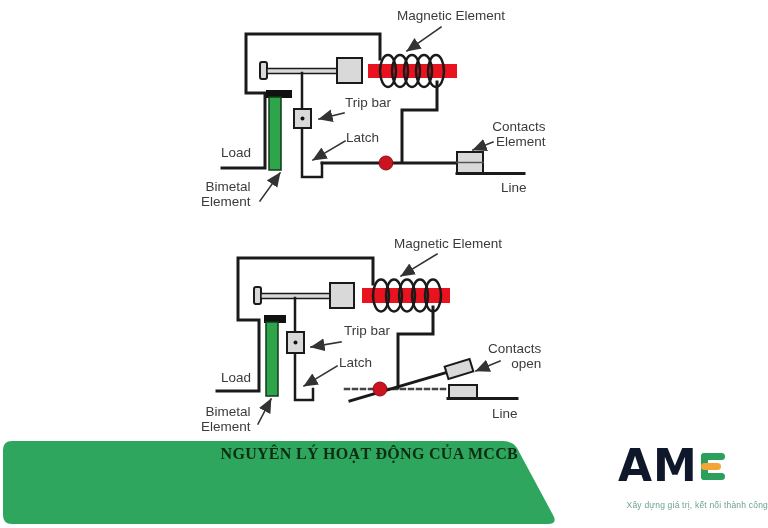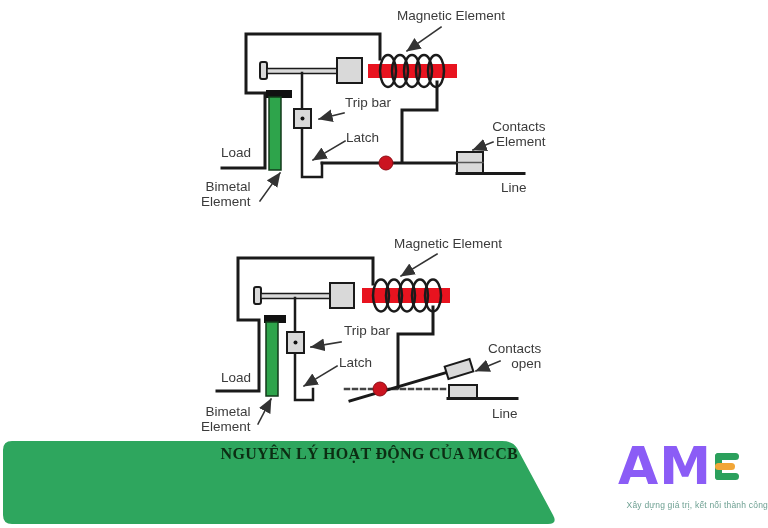--- a/index.html
+++ b/index.html
@@ -8,22 +8,22 @@
   .stage{position:absolute;left:0;top:0;width:768px;height:408px;text-align:right;}
   svg{position:absolute;left:0;top:0;}
   .lbl{position:absolute;font-size:13.5px;line-height:15px;color:#3b3b3b;
        font-family:"Liberation Sans", sans-serif;white-space:nowrap;}
   .lbl .l2{display:block;}
   .banner-title{position:absolute;left:18px;top:445px;width:500px;
        font-family:"Liberation Serif", serif;font-weight:bold;font-size:16px;
        letter-spacing:.3px;color:#0c2d13;white-space:nowrap;}
   .logo{position:absolute;left:618px;top:450px;width:150px;}
   .logo-row{display:flex;align-items:flex-end;height:30px;}
-  .logo-am{font-family:"DejaVu Sans", sans-serif;font-weight:bold;font-size:52px;
-       line-height:28px;color:#8b5cf6;letter-spacing:1px;}
+  .logo-am{font-family:"DejaVu Sans", sans-serif;font-weight:bold;font-size:44px;
+       line-height:28px;color:#0f172a;letter-spacing:1px;}
   .logo-e{position:relative;width:25px;height:27px;margin-left:3px;}
   .logo-e div{position:absolute;border-radius:4px;background:#2ba05c;}
   .logo-e .stem{left:0;top:0;width:7px;height:27px;}
   .logo-e .bt{left:0;top:0;width:24px;height:7px;}
   .logo-e .bm{left:0;top:10px;width:20px;height:7px;background:#f2a637;}
   .logo-e .bb{left:0;top:20px;width:24px;height:7px;}
   .logo-tagline{margin-top:20px;font-size:8.5px;color:#6fa193;letter-spacing:.2px;white-space:nowrap;}
 </style>
 </head>
 <body>

